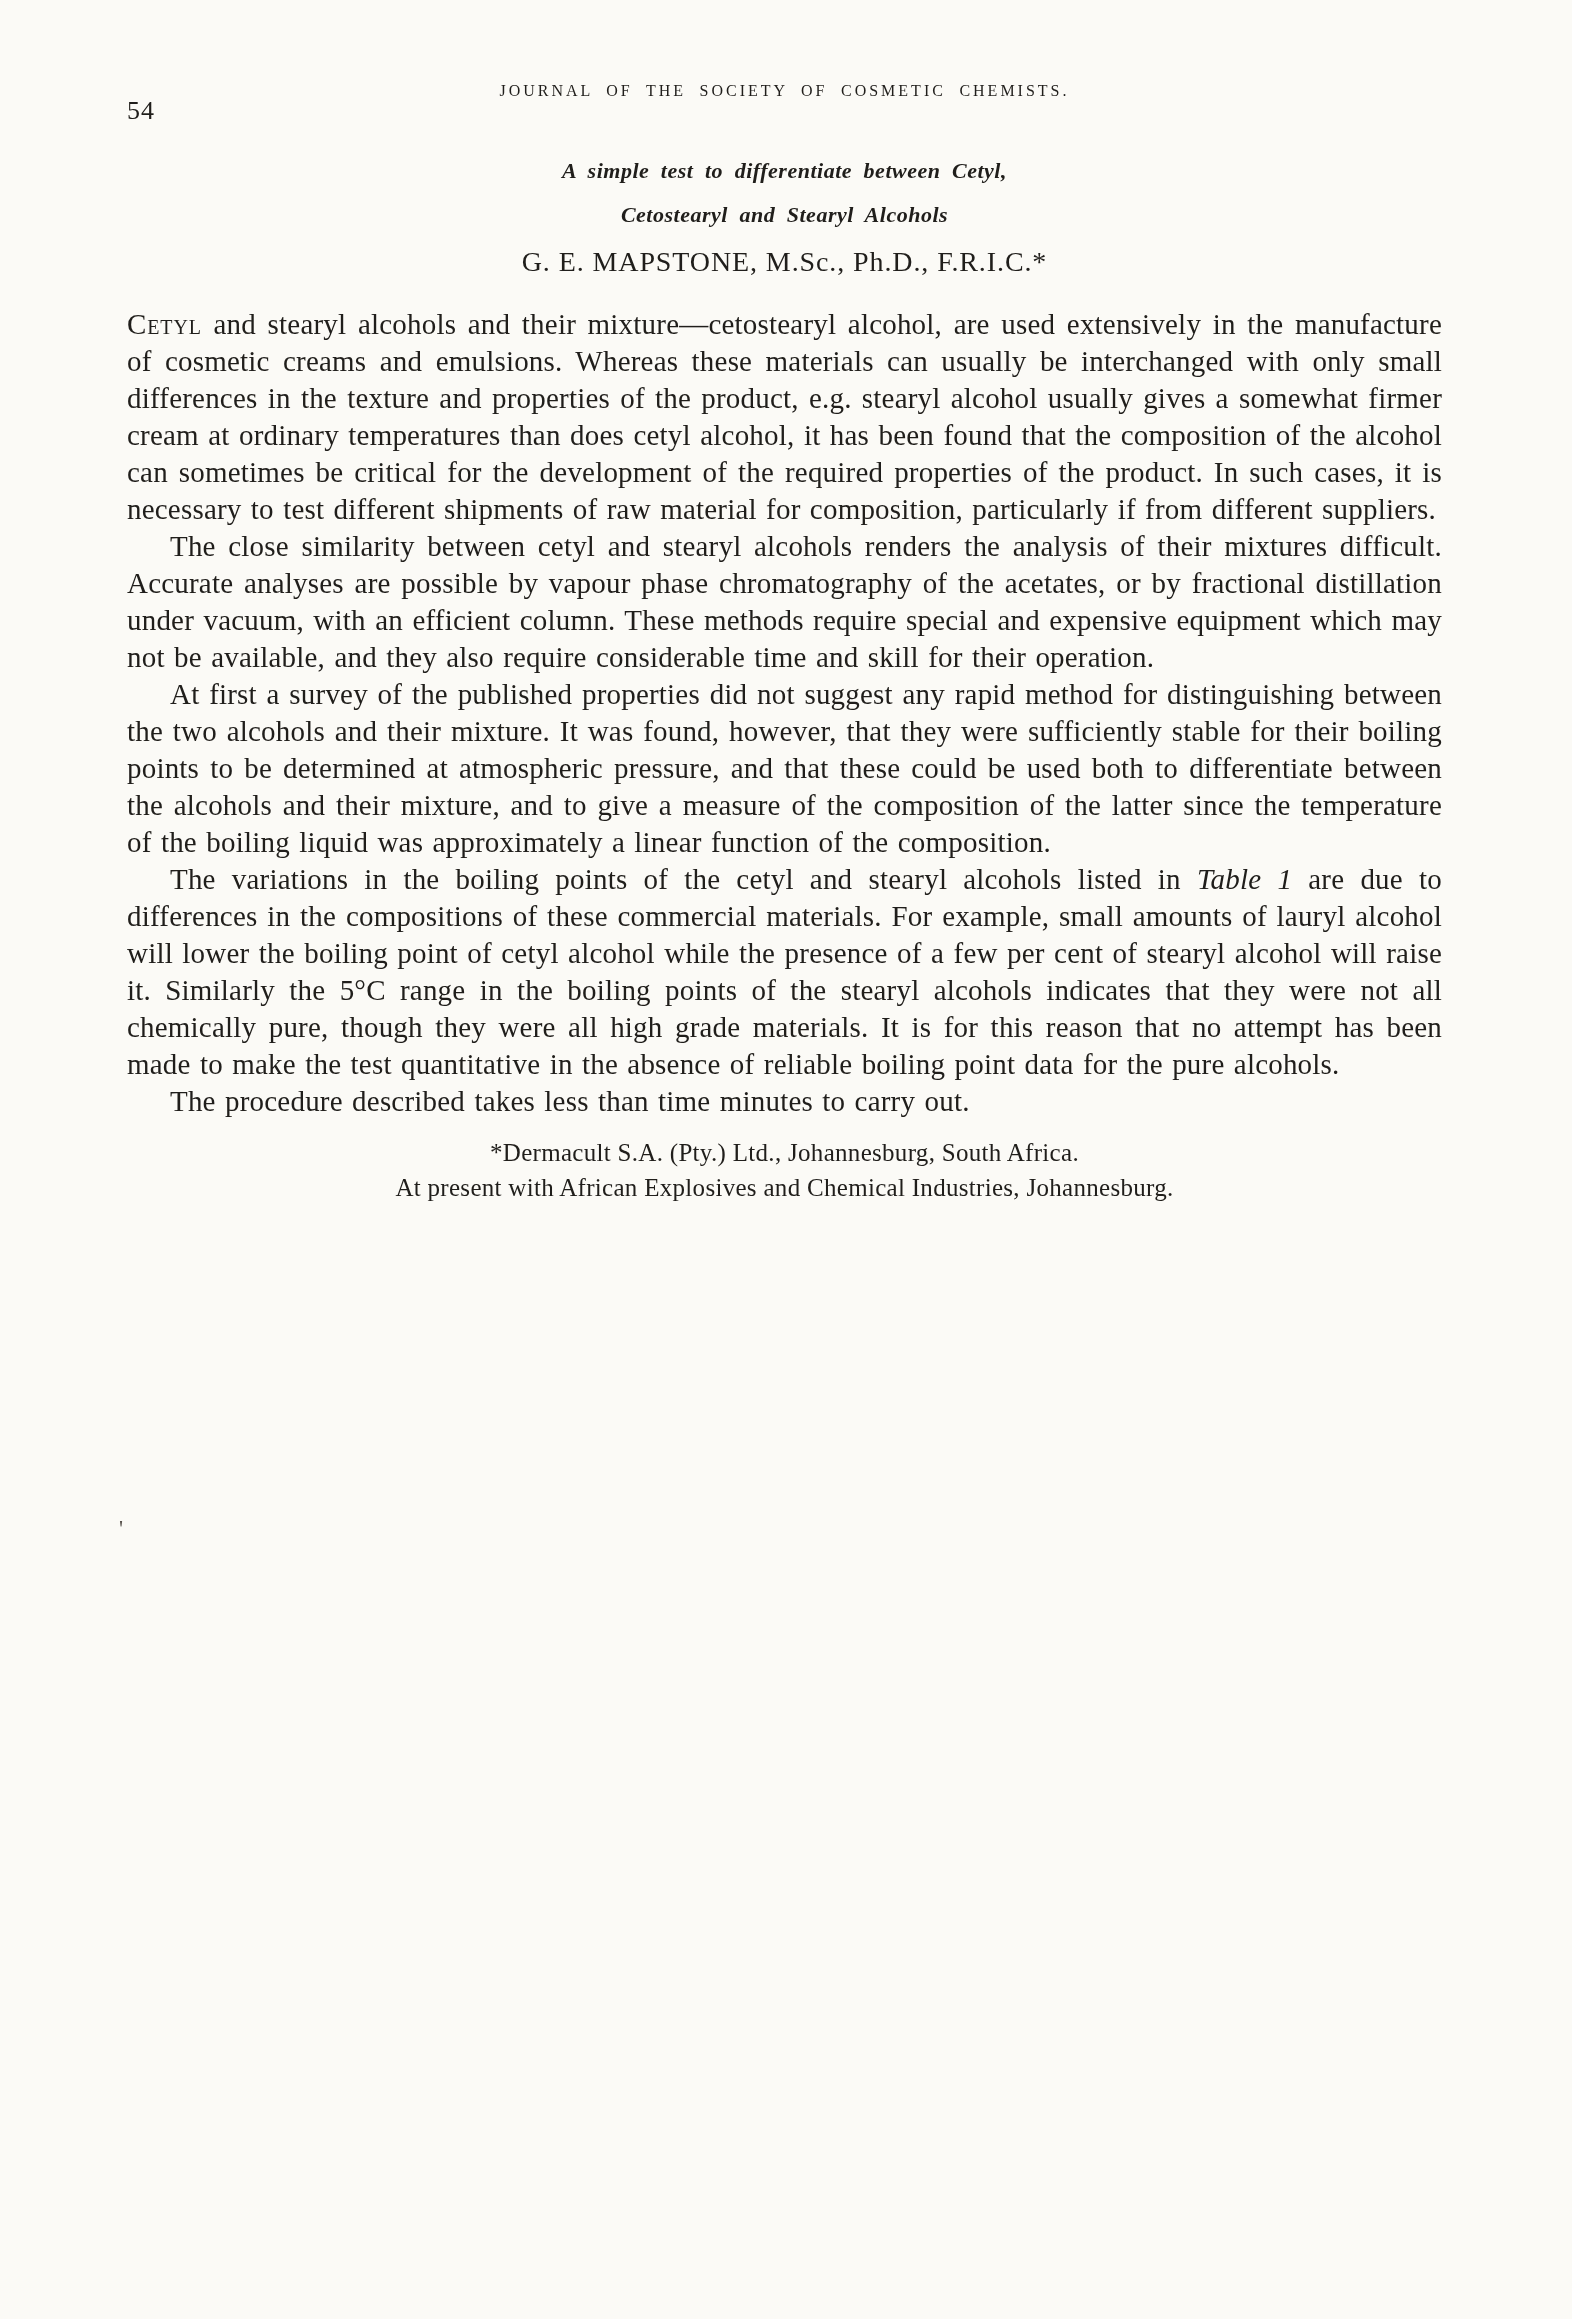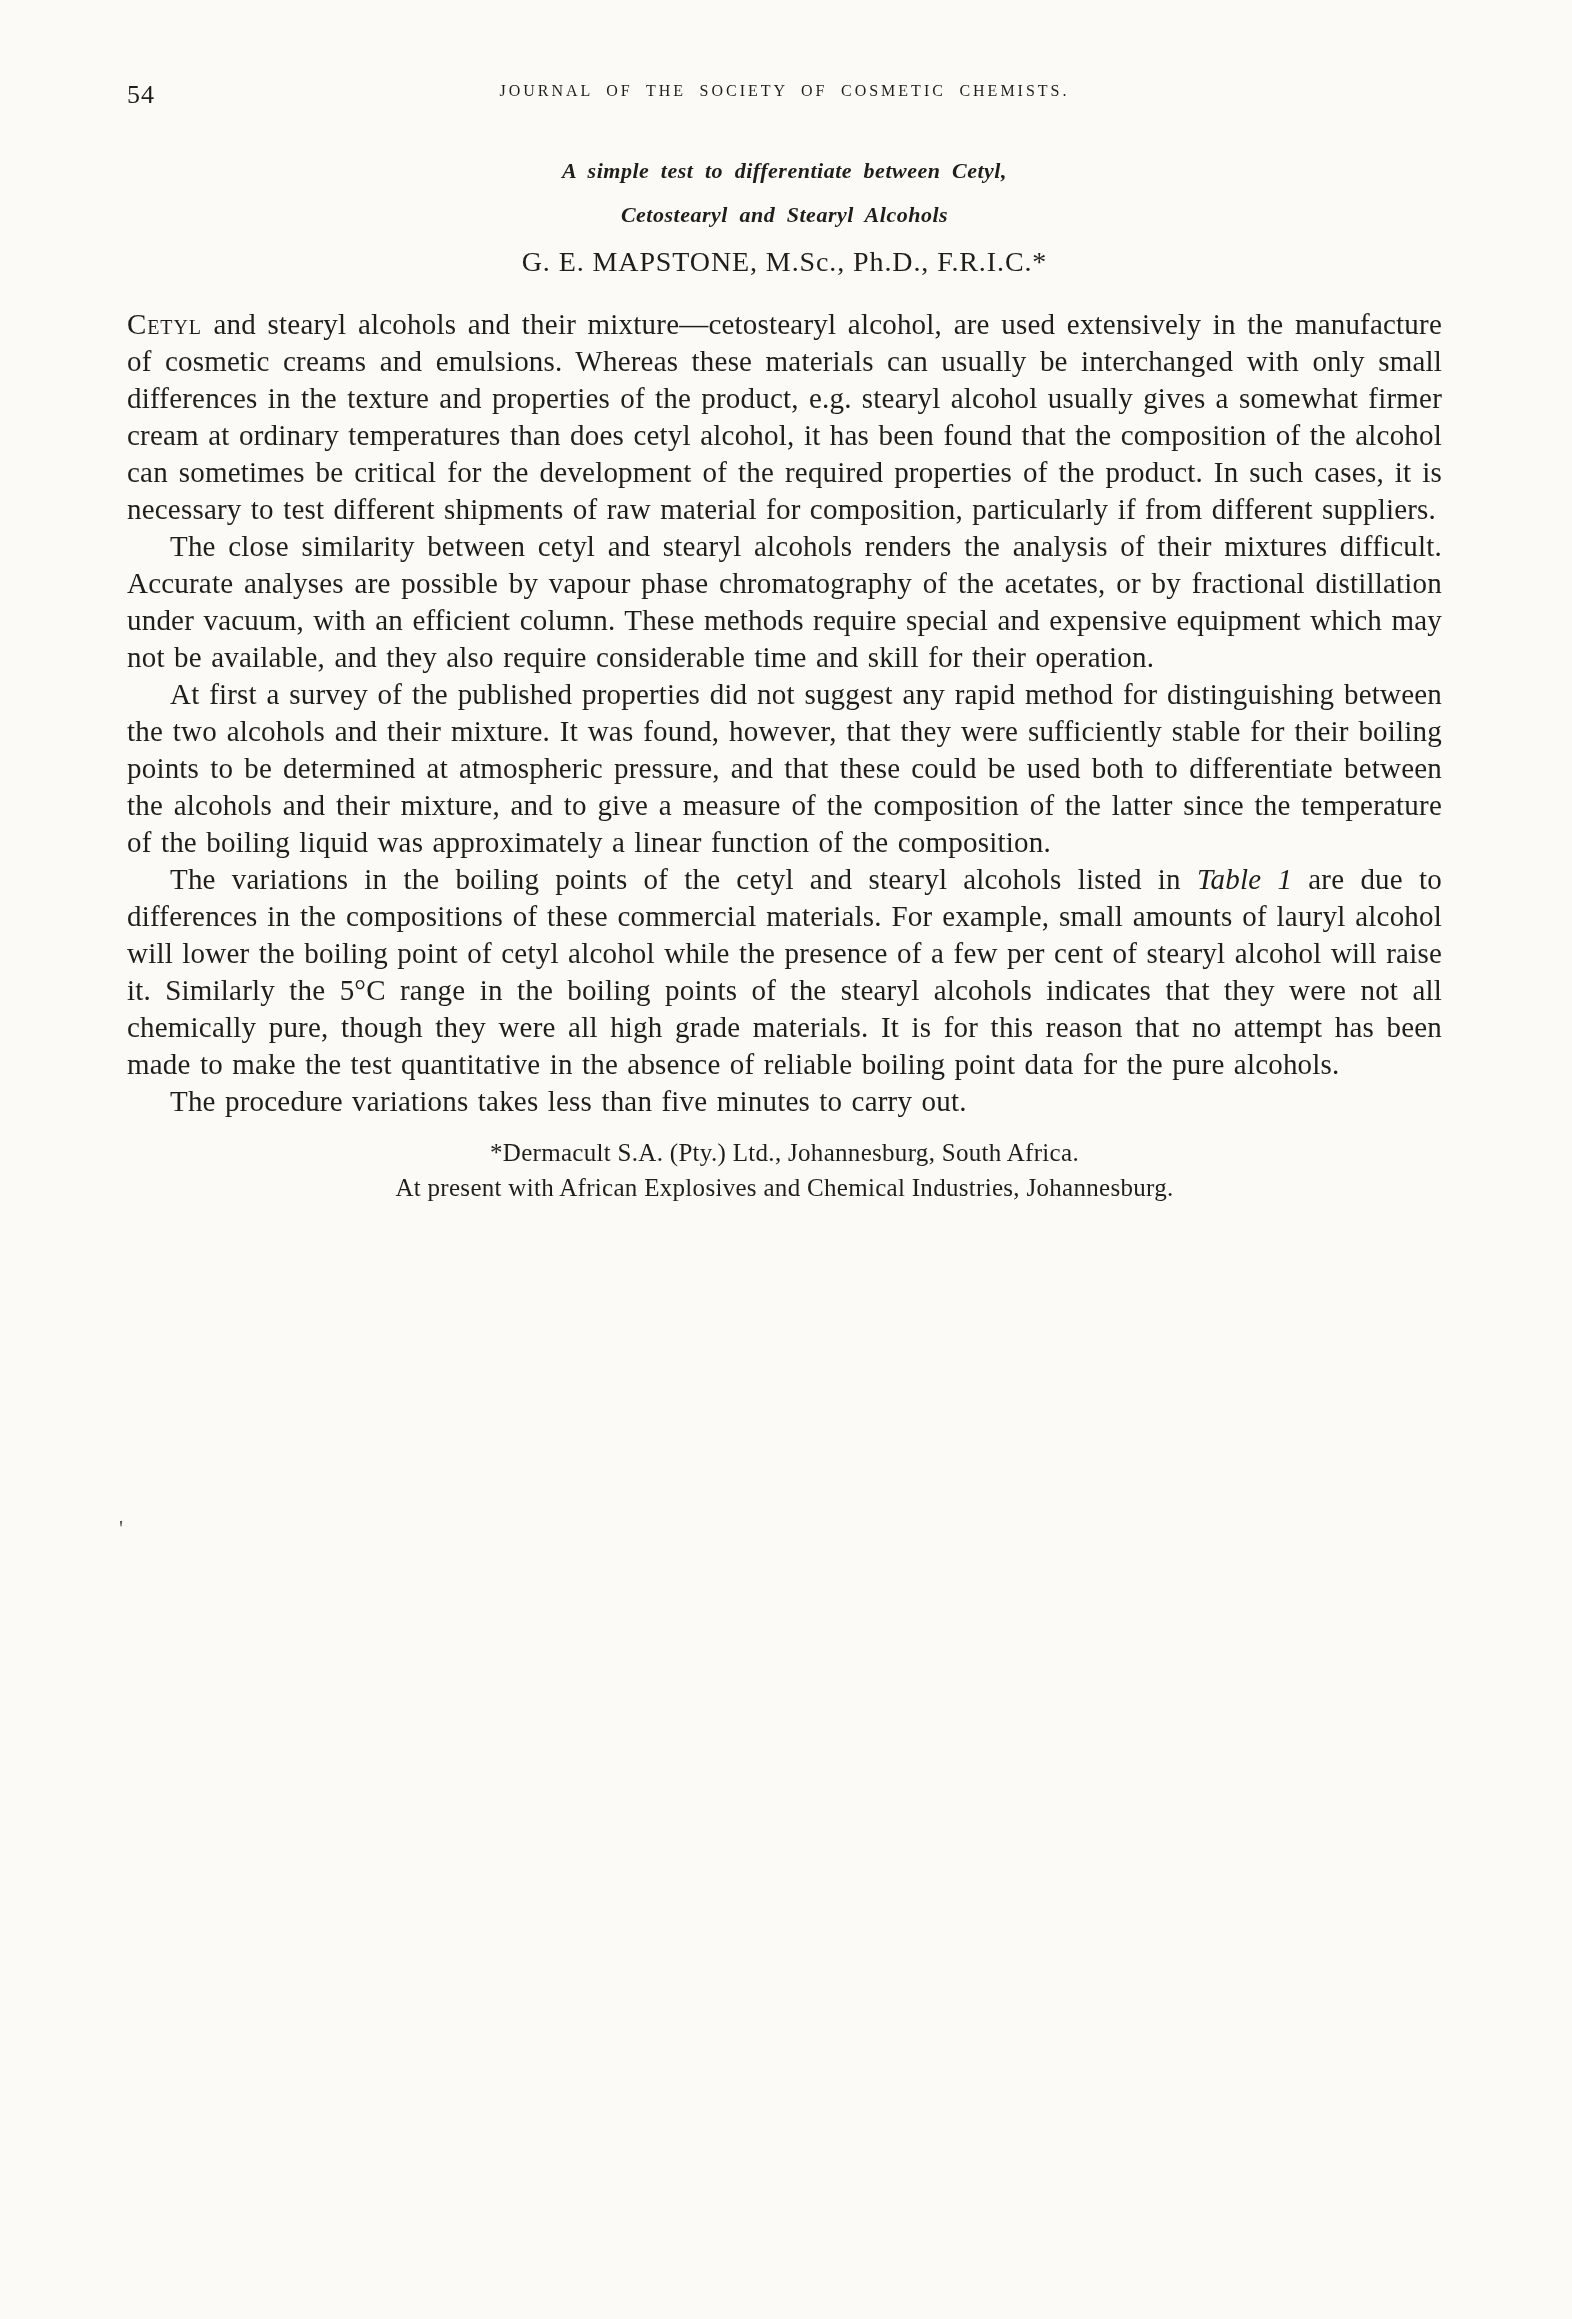--- a/index.html
+++ b/index.html
@@ -19,21 +19,21 @@
     padding: 80px 131px 0 127px;
     overflow: hidden;
   }
   .page-header {
     position: relative;
     height: 37px;
   }
   .page-num {
     position: absolute;
     left: 0;
-    top: 0;
+    top: 16px;
     font-size: 26px;
     letter-spacing: 0.9px;
   }
   .journal-title {
     display: block;
     text-align: center;
     font-size: 16px;
     letter-spacing: 3px;
     word-spacing: 6.5px;
     padding-top: 1.9px;
@@ -119,21 +119,21 @@
 
   <div class="body-text">
     <p class="no-indent"><span class="smallcaps">Cetyl</span><span> and stearyl alcohols and their mixture—cetostearyl alcohol, are used extensively in the manufacture of cosmetic creams and emulsions.  Whereas these materials can usually be interchanged with only small differences in the texture and properties of the product, e.g. stearyl alcohol usually gives a somewhat firmer cream at ordinary temperatures than does cetyl alcohol, it has been found that the composition of the alcohol can sometimes be critical for the development of the required properties of the product.  In such cases, it is necessary to test different shipments of raw material for composition, particularly if from different suppliers.</span></p>
 
     <p>The close similarity between cetyl and stearyl alcohols renders the analysis of their mixtures difficult.  Accurate analyses are possible by vapour phase chromatography of the acetates, or by fractional distillation under vacuum, with an efficient column.  These methods require special and expensive equipment which may not be available, and they also require considerable time and skill for their operation.</p>
 
     <p>At first a survey of the published properties did not suggest any rapid method for distinguishing between the two alcohols and their mixture.  It was found, however, that they were sufficiently stable for their boiling points to be determined at atmospheric pressure, and that these could be used both to differentiate between the alcohols and their mixture, and to give a measure of the composition of the latter since the temperature of the boiling liquid was approximately a linear function of the composition.</p>
 
     <p><span>The variations in the boiling points of the cetyl and stearyl alcohols listed in </span><span class="table-ref">Table 1</span><span> are due to differences in the compositions of these commercial materials.  For example, small amounts of lauryl alcohol will lower the boiling point of cetyl alcohol while the presence of a few per cent of stearyl alcohol will raise it.  Similarly the 5°C range in the boiling points of the stearyl alcohols indicates that they were not all chemically pure, though they were all high grade materials.  It is for this reason that no attempt has been made to make the test quantitative in the absence of reliable boiling point data for the pure alcohols.</span></p>
 
-    <p>The procedure variations takes less than five minutes to carry out.</p>
+    <p>The procedure described takes less than time minutes to carry out.</p>
   </div>
 
   <div class="footnote">
     <div>*Dermacult S.A. (Pty.) Ltd., Johannesburg, South Africa.</div>
     <div>At present with African Explosives and Chemical Industries, Johannesburg.</div>
   </div>
 
   <span class="stray-mark">'</span>
 
 </div>

